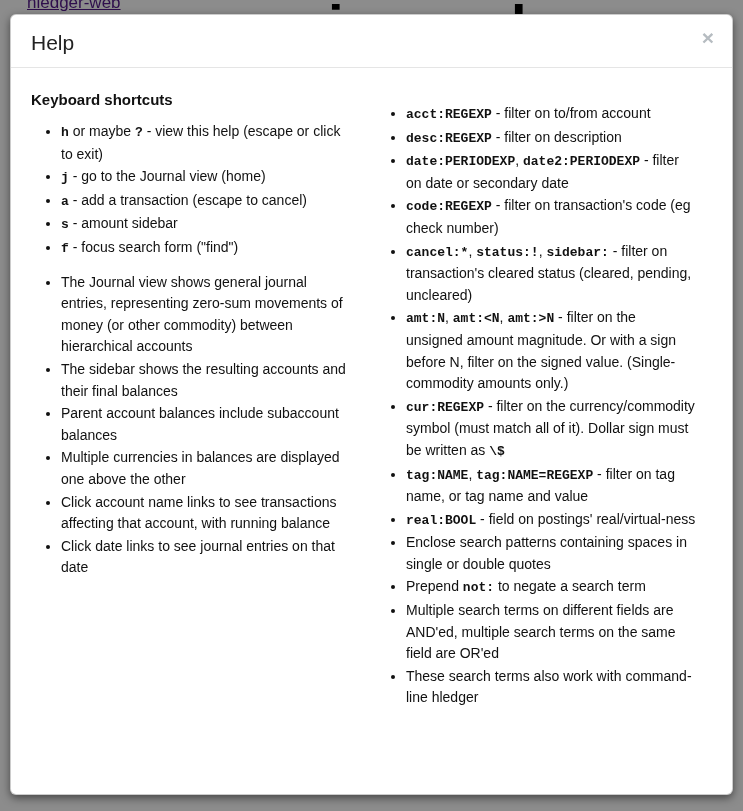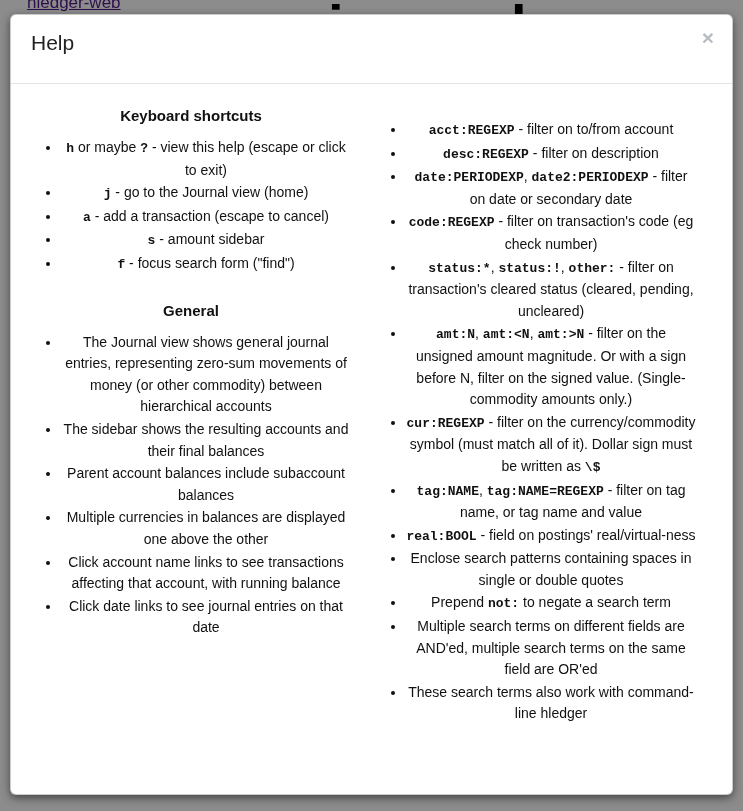--- a/index.html
+++ b/index.html
@@ -49,21 +49,21 @@
     left: 10px; top: 14px;
     width: 723px; height: 781px;
     background: #ffffff;
     border: 1px solid rgba(0,0,0,0.2);
     border-radius: 6px;
     box-shadow: 0 3px 9px rgba(0,0,0,0.5);
     overflow: hidden;
   }
   .modal-header {
     position: relative;
-    padding: 13px 20px 25px 20px;
+    padding: 13px 20px 9px 20px;
     border-bottom: 1px solid #e5e5e5;
   }
   .modal-title {
     font-size: 21px;
     line-height: 30px;
     font-weight: normal;
     color: #222222;
   }
   .close-btn {
     position: absolute;
@@ -73,21 +73,20 @@
     color: #b6bcc1;
     line-height: 1;
     cursor: pointer;
     background: none; border: none; padding: 2px;
     font-family: "Liberation Sans", sans-serif;
   }
   .modal-body {
     display: flex;
     gap: 25px;
     padding: 23px 36px 20px 20px;
-    text-align: center;
   }
   .help-col { flex: 1 1 0; min-width: 0; }
 
   .section-heading {
     font-size: 15px;
     font-weight: bold;
     color: #111111;
     line-height: 18px;
     margin: 0 0 10px 0;
   }
@@ -130,37 +129,36 @@
   <div class="modal-body">
     <div class="help-col" id="left-col">
         <div class="section-heading">Keyboard shortcuts</div>
         <ul class="help-list">
           <li><code>h</code><span> or maybe </span><code>?</code><span> - view this help (escape or click to exit)</span></li>
           <li><code>j</code><span> - go to the Journal view (home)</span></li>
           <li><code>a</code><span> - add a transaction (escape to cancel)</span></li>
           <li><code>s</code><span> - amount sidebar</span></li>
           <li><code>f</code><span> - focus search form ("find")</span></li>
         </ul>
-        <div class="section-heading">General</div>
         <ul class="help-list">
           <li><span>The Journal view shows general journal entries, representing zero-sum movements of money (or other commodity) between hierarchical accounts</span></li>
           <li><span>The sidebar shows the resulting accounts and their final balances</span></li>
           <li><span>Parent account balances include subaccount balances</span></li>
           <li><span>Multiple currencies in balances are displayed one above the other</span></li>
           <li><span>Click account name links to see transactions affecting that account, with running balance</span></li>
           <li><span>Click date links to see journal entries on that date</span></li>
         </ul>
       </div>
     <div class="help-col" id="right-col">
         <ul class="help-list">
           <li><code>acct:REGEXP</code><span> - filter on to/from account</span></li>
           <li><code>desc:REGEXP</code><span> - filter on description</span></li>
           <li><code>date:PERIODEXP</code><span>, </span><code>date2:PERIODEXP</code><span> - filter on date or secondary date</span></li>
           <li><code>code:REGEXP</code><span> - filter on transaction's code (eg check number)</span></li>
-          <li><code>status:*</code><span>, </span><code>status:!</code><span>, </span><code>other:</code><span> - filter on transaction's cleared status (cleared, pending, uncleared)</span></li>
+          <li><code>cancel:*</code><span>, </span><code>status:!</code><span>, </span><code>sidebar:</code><span> - filter on transaction's cleared status (cleared, pending, uncleared)</span></li>
           <li><code>amt:N</code><span>, </span><code>amt:&lt;N</code><span>, </span><code>amt:&gt;N</code><span> - filter on the unsigned amount magnitude. Or with a sign before N, filter on the signed value. (Single-commodity amounts only.)</span></li>
           <li><code>cur:REGEXP</code><span> - filter on the currency/commodity symbol (must match all of it). Dollar sign must be written as </span><code>\$</code></li>
           <li><code>tag:NAME</code><span>, </span><code>tag:NAME=REGEXP</code><span> - filter on tag name, or tag name and value</span></li>
           <li><code>real:BOOL</code><span> - field on postings' real/virtual-ness</span></li>
           <li><span>Enclose search patterns containing spaces in single or double quotes</span></li>
           <li><span>Prepend </span><code>not:</code><span> to negate a search term</span></li>
           <li><span>Multiple search terms on different fields are AND'ed, multiple search terms on the same field are OR'ed</span></li>
           <li><span>These search terms also work with command-line hledger</span></li>
         </ul>
       </div>

